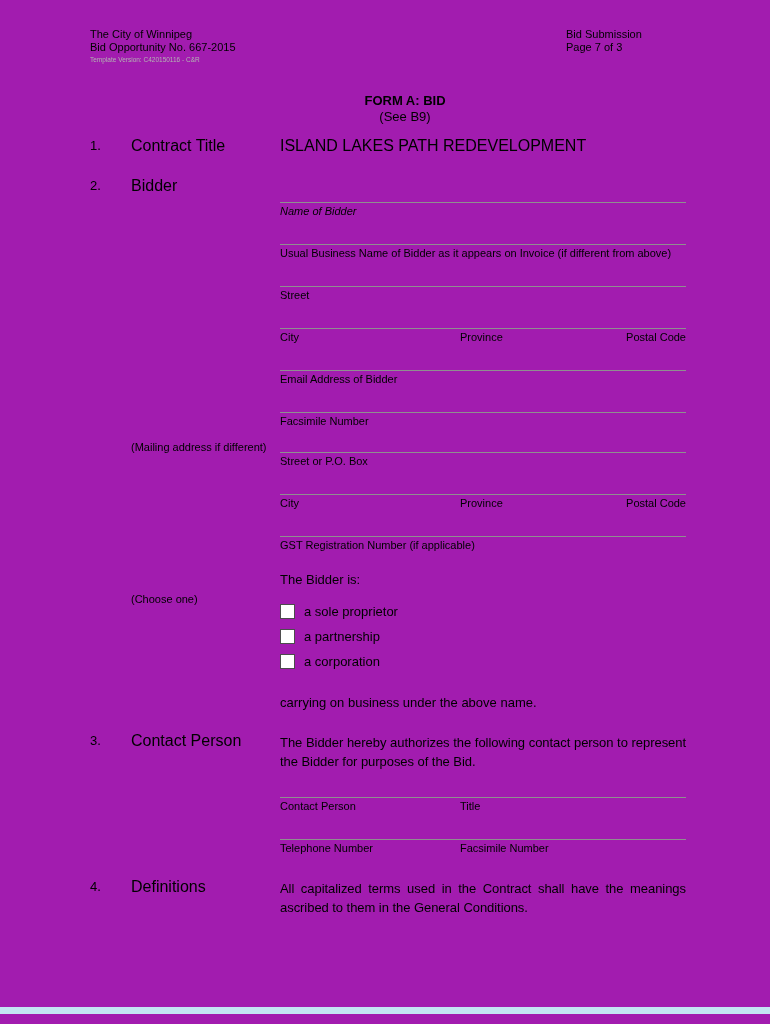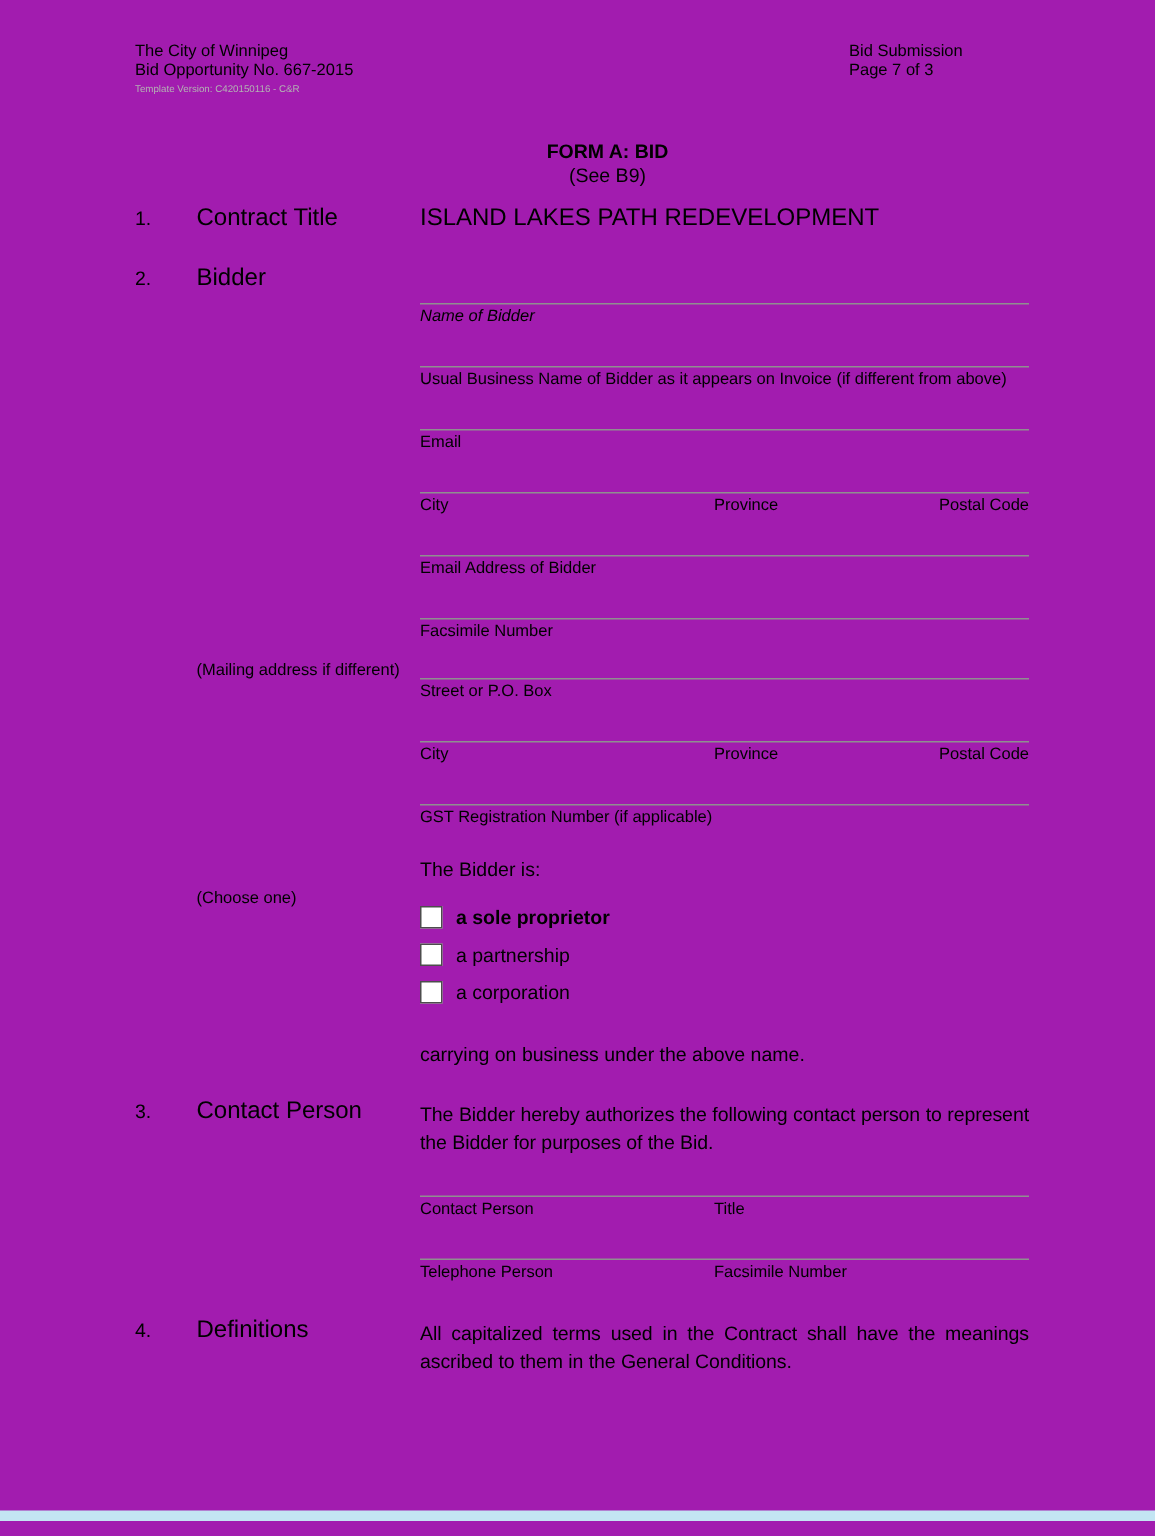--- a/index.html
+++ b/index.html
@@ -22,32 +22,32 @@
   .ccontent { width:406px; flex:none; }
   .mt24 { margin-top:24px; } .mt22 { margin-top:22px; }
   .mt20 { margin-top:20px; } .mt10 { margin-top:10px; }
   .value { font-size:16px; line-height:16px; }
   
   .field { margin-top:12px; }
   .field.first { margin-top:10px;font-style:italic; }
   .field.mt0 { margin-top:0; }
   .fline { height:14px; border-bottom:1px solid #8f8f8f; }
   .flabel { font-size:11px; line-height:13px; padding-top:2px; }
-  .flabel.cols { display:flex;gap:16px; }
+  .flabel.cols { display:flex; }
   .flabel.cols .c1 { width:180px; flex:none; }
   .flabel.cols .c2 { flex:1; }
   .flabel.cols .c3 { text-align:right; }
   .note { font-size:11px; line-height:13px; }
   .pt2 { padding-top:3px; }
   .pt21 { padding-top:21px; }
   
   .bidder-is { font-size:13px; line-height:16px; }
   .chk-list { margin-top:14px; }
   .chk-row { display:flex; align-items:center; height:18px; margin-top:7px; }
-  .chk-row:first-child { margin-top:0;font-weight:bold; }
+  .chk-row:first-child { margin-top:0; }
   .chk-box { width:13px; height:13px; flex:none; border:1px solid #4d4d4d; background:#fff; margin-right:9px; }
   .chk-label { font-size:13px; }
   .carrying { margin-top:25px; font-size:13px; line-height:16px; }
   
   .para { font-size:13px; line-height:19px; text-align:justify; letter-spacing:-0.05px; }
   
   .bottom-bar { position:absolute; left:0; top:1007px; width:770px; height:7px; background:#c3e5f3; }
 </style>
 </head>
 <body>
@@ -88,21 +88,21 @@
         <div class="field first">
           <div class="fline"></div>
           <div class="flabel">Name of Bidder</div>
         </div>
         <div class="field">
           <div class="fline"></div>
           <div class="flabel">Usual Business Name of Bidder as it appears on Invoice (if different from above)</div>
         </div>
         <div class="field">
           <div class="fline"></div>
-          <div class="flabel">Email</div>
+          <div class="flabel">Street</div>
         </div>
         <div class="field">
           <div class="fline"></div>
           <div class="flabel cols">
             <span class="c1">City</span>
             <span class="c2">Province</span>
             <span class="c3">Postal Code</span>
           </div>
         </div>
         <div class="field">
@@ -170,21 +170,21 @@
         <div class="field">
           <div class="fline"></div>
           <div class="flabel cols">
             <span class="c1">Contact Person</span>
             <span class="c2">Title</span>
           </div>
         </div>
         <div class="field">
           <div class="fline"></div>
           <div class="flabel cols">
-            <span class="c1">Telephone Person</span>
+            <span class="c1">Telephone Number</span>
             <span class="c2">Facsimile Number</span>
           </div>
         </div>
       </div>
     </div>
 
     <div class="row mt24">
       <div class="cnum">4.</div>
       <div class="clabel">Definitions</div>
       <div class="ccontent">

